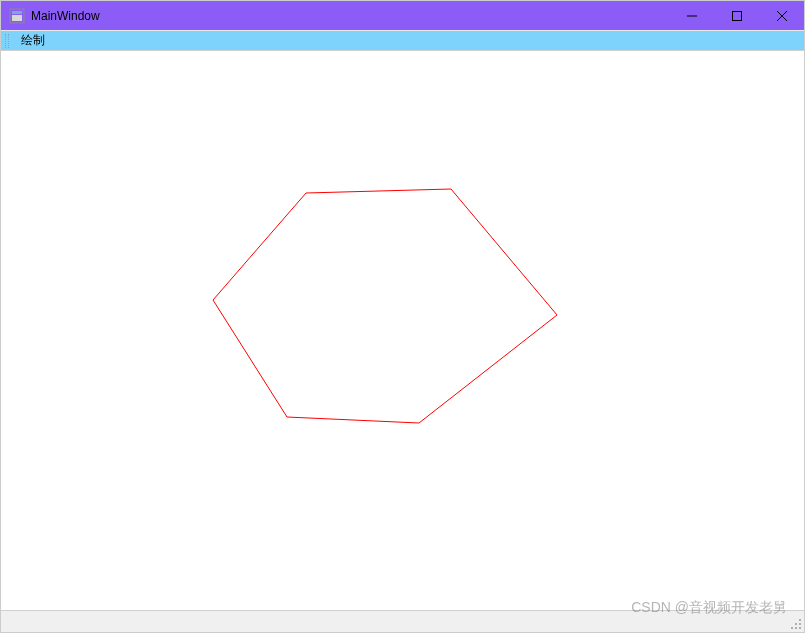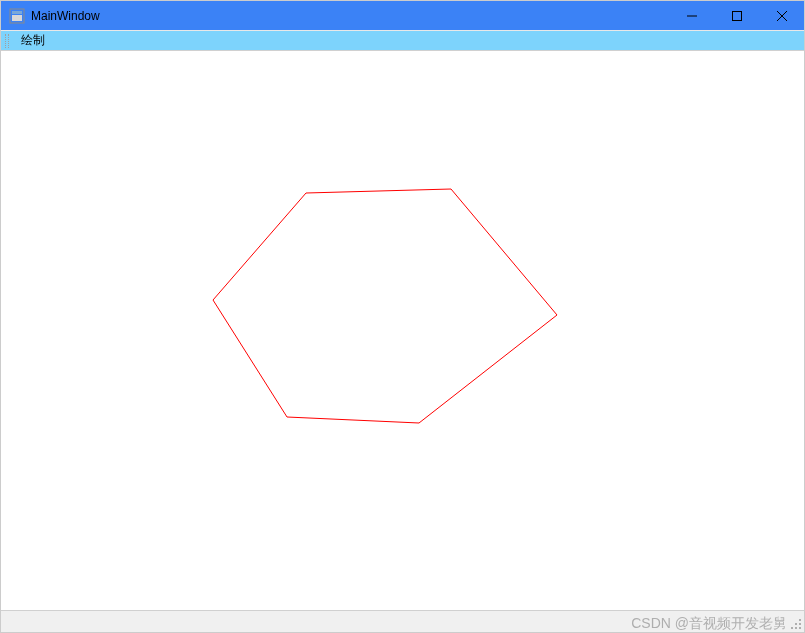--- a/index.html
+++ b/index.html
@@ -15,21 +15,21 @@
     .window {
       width: 805px;
       height: 633px;
       border: 1px solid #cccccc;
       background: #ffffff;
       display: flex;
       flex-direction: column;
     }
     .titlebar {
       height: 30px;
-      background: #3b82f6;
+      background: #8b5cf6;
       display: flex;
       align-items: center;
       border-bottom: 1px solid #e8e8e8;
       padding-left: 8px;
       flex-shrink: 0;
     }
     .app-icon {
       width: 16px;
       height: 16px;
       margin-right: 6px;
@@ -95,21 +95,21 @@
     .size-grip {
       position: absolute;
       right: 2px;
       bottom: 2px;
       width: 14px;
       height: 14px;
     }
     .watermark {
       position: absolute;
       right: 18px;
-      bottom: 0;
+      bottom: 16px;
       color: rgba(120,120,120,0.55);
       font-size: 14px;
       pointer-events: none;
     }
   </style>
 </head>
 <body>
 
 <div class="window">
 

